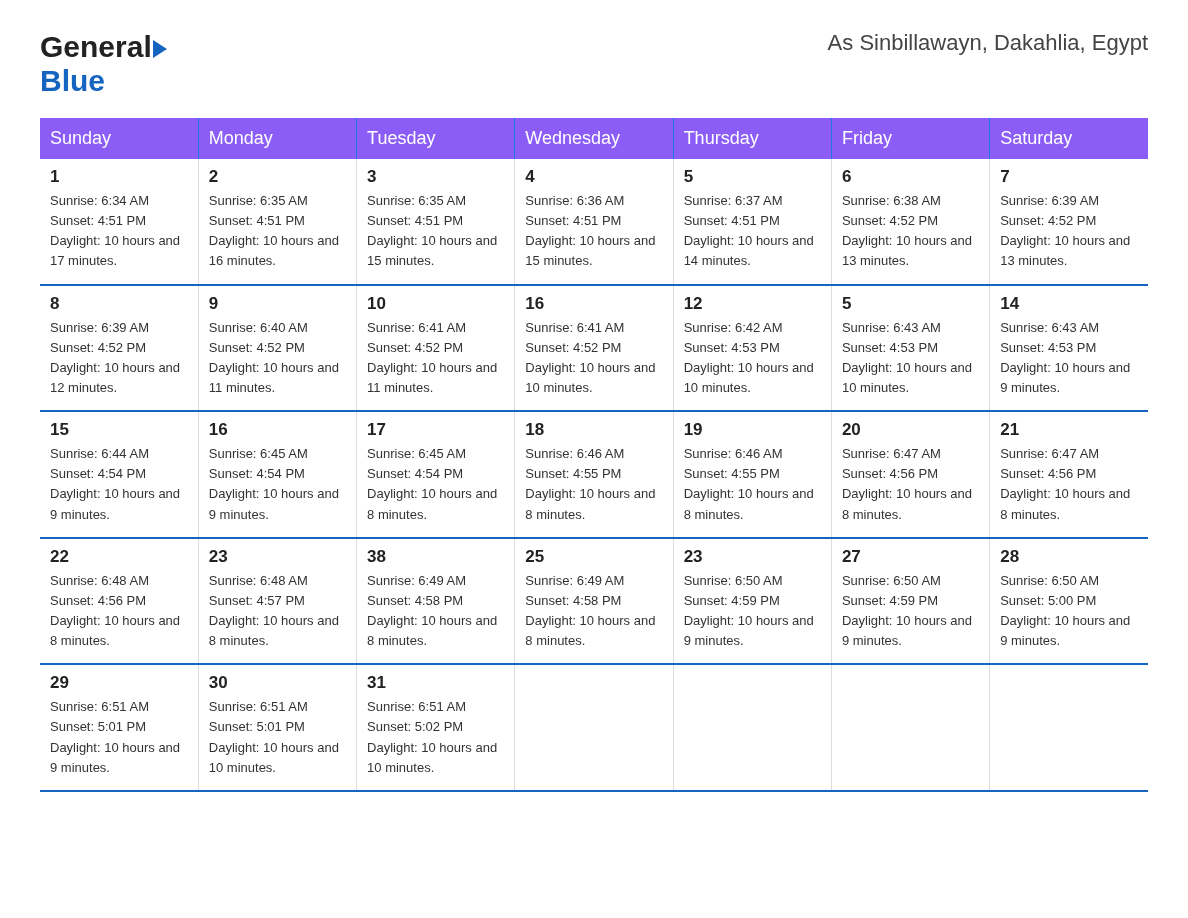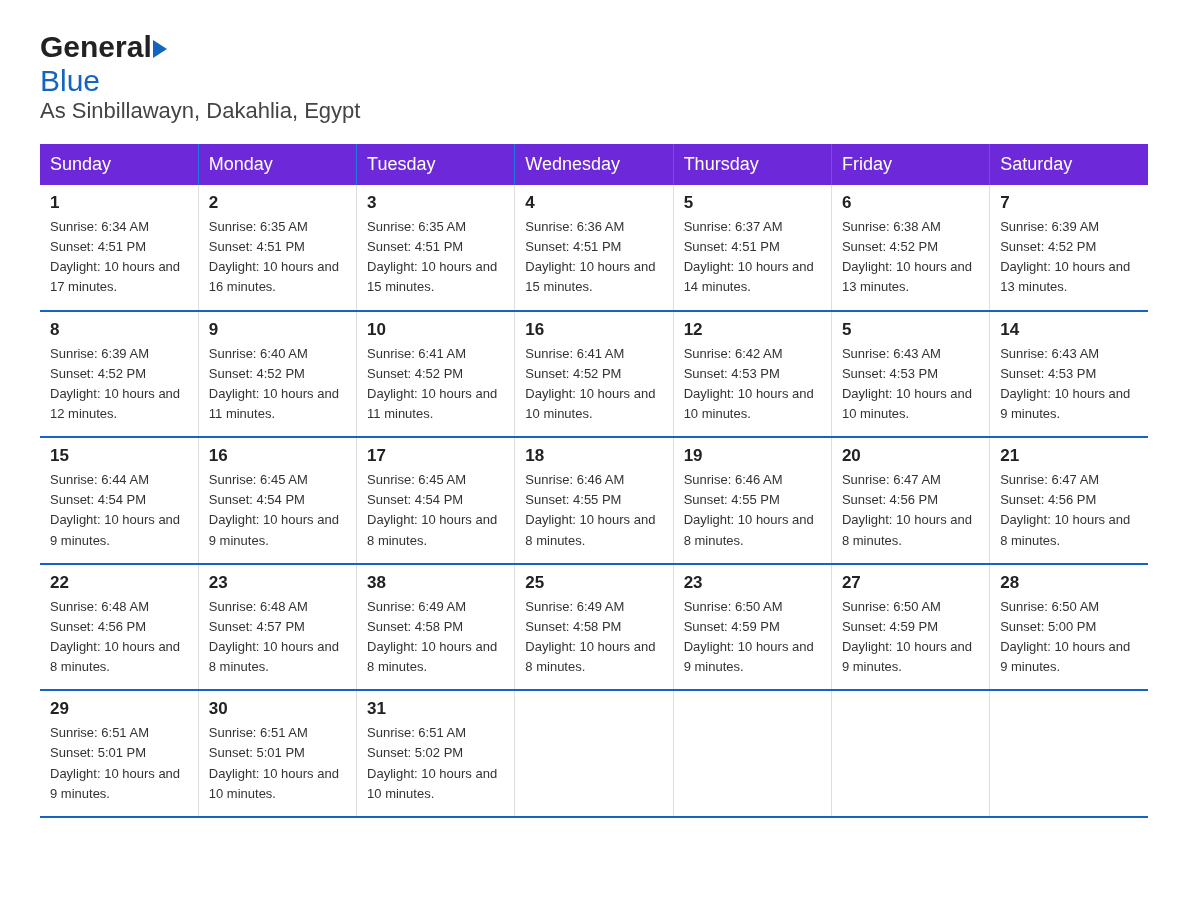--- a/index.html
+++ b/index.html
@@ -4,24 +4,23 @@
   <style>
     * { box-sizing: border-box; margin: 0; padding: 0; }
     body {
       font-family: Arial, sans-serif;
       background: #fff;
       padding: 30px 40px;
       color: #222;
     }
     .header {
       display: flex;
-      justify-content: flex-start;
+      justify-content: space-between;
       align-items: flex-start;
       margin-bottom: 20px;
-      flex-direction: column;
     }
     .logo {
       display: flex;
       flex-direction: column;
       align-items: flex-start;
     }
     .title-block {
       text-align: right;
     }
     .month-title {
@@ -34,21 +33,21 @@
       font-size: 22px;
       color: #444;
       margin-top: 0;
     }
     .calendar {
       width: 100%;
       border-collapse: collapse;
       table-layout: fixed;
     }
     .calendar thead tr {
-      background-color: #6d28d9;
+      background-color: #8b5cf6;
     }
     .calendar thead th {
       color: #fff;
       font-size: 18px;
       font-weight: normal;
       padding: 10px 10px;
       text-align: left;
       border-right: 1px solid #1e7ae0;
     }
     .calendar thead th:last-child {
@@ -98,21 +97,21 @@
       width: 0;
       height: 0;
       border-top: 9px solid transparent;
       border-bottom: 9px solid transparent;
       border-left: 14px solid #1565c0;
       margin-bottom: -4px;
       margin-left: 1px;
     }
     .logo-line2 {
       font-size: 30px;
-      font-weight: normal;
+      font-weight: bold;
       color: #1565c0;
     }
   </style>
 </head>
 <body>
 
 <div class="header">
   <div class="logo">
     <div class="logo-wrapper">
       <span class="logo-gen">General</span>

